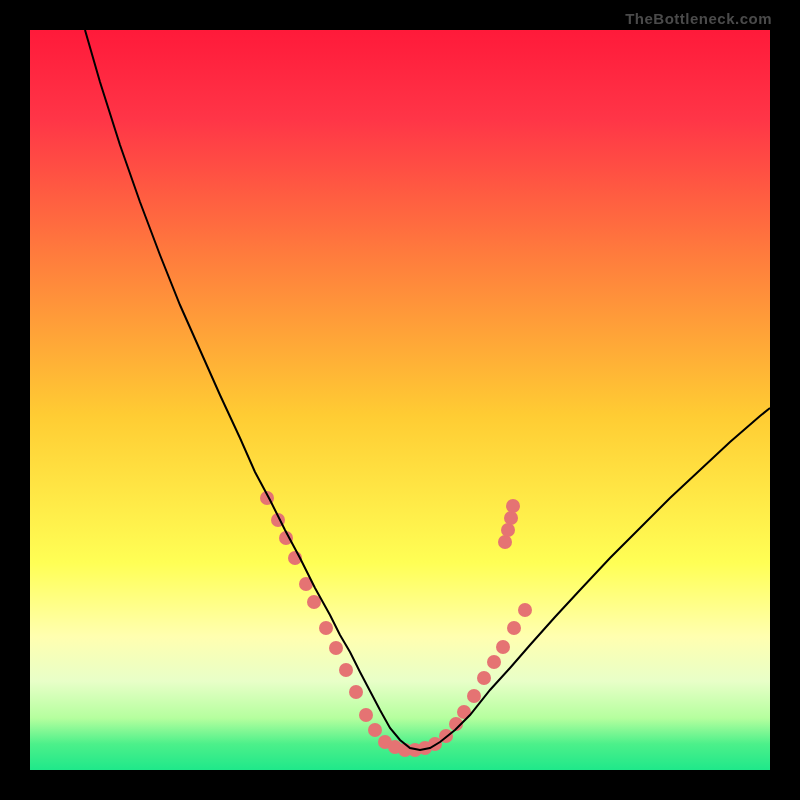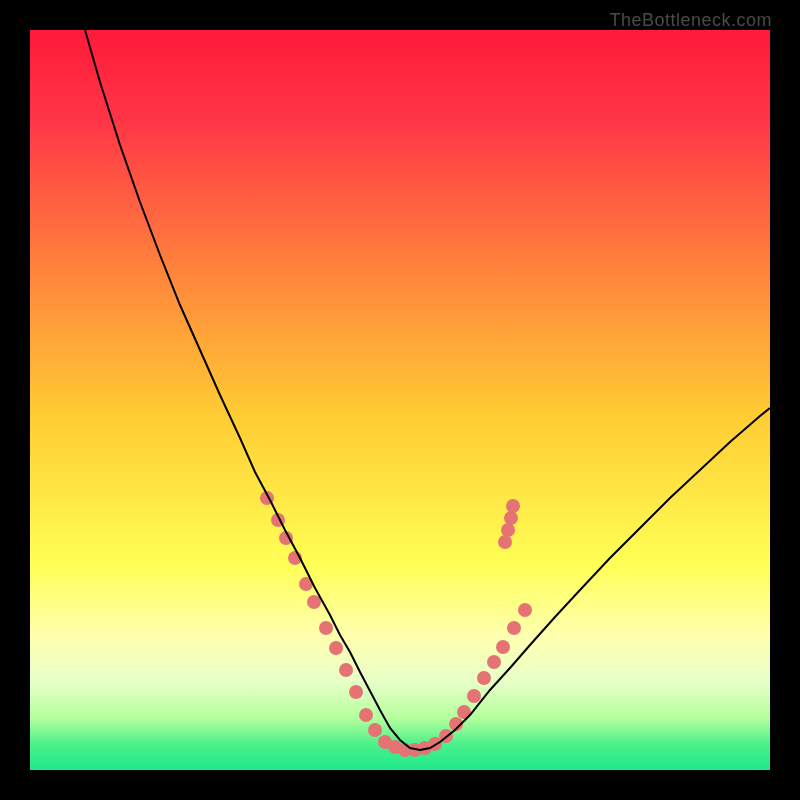--- a/index.html
+++ b/index.html
@@ -1,17 +1,17 @@
 <!DOCTYPE html>
 <html><head>
 <meta charset="utf-8">
 <style>
 body { margin:0; padding:0; width:800px; height:800px; background:#000; position:relative; font-family:Arial,Helvetica,sans-serif;}
 .plotarea { position:absolute; left:30px; top:30px; width:740px; height:740px; }
-.watermark { position:absolute; top:10px; right:28px; color:#4a4a4a; font-size:18px; font-weight:400; letter-spacing:.5px;}
+.watermark { position:absolute; top:10px; right:28px; color:#4a4a4a; font-size:15px; font-weight:700; letter-spacing:.5px;}
 svg { position:absolute; left:0; top:0; }
 </style>
 </head>
 <body>
 
 <div class="watermark">TheBottleneck.com</div>
 
 <div class="plotarea">
   <svg width="740" height="740" viewBox="0 0 740 740">
     <defs>

